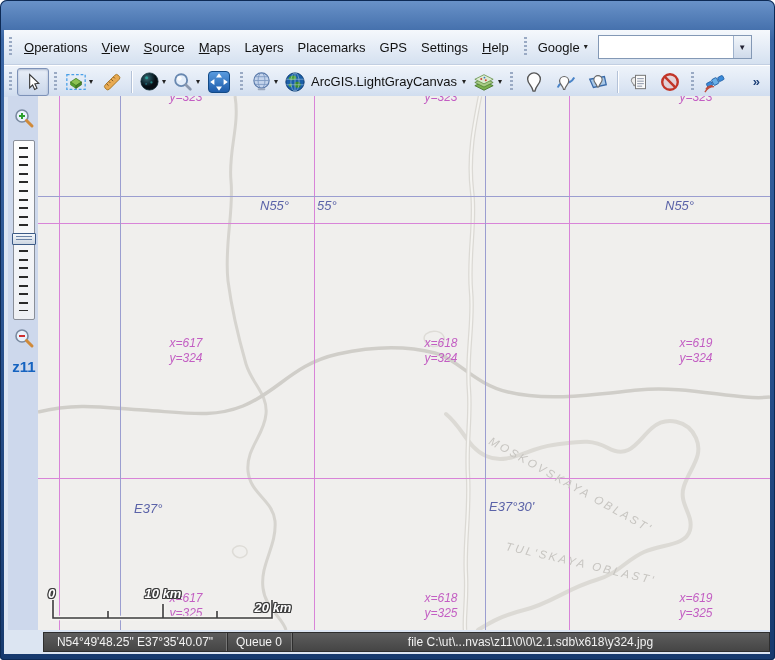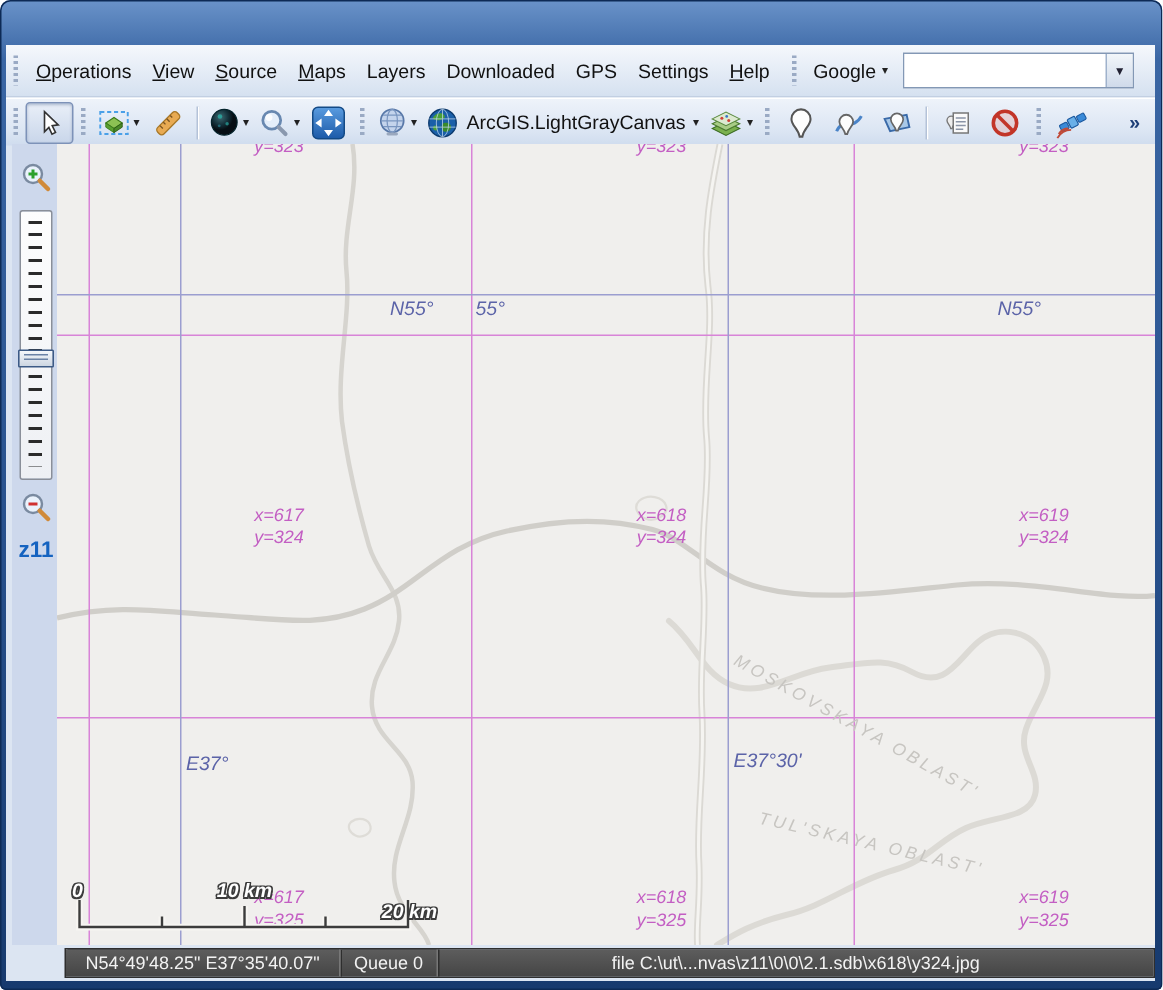--- a/index.html
+++ b/index.html
@@ -86,21 +86,21 @@
   <div class="client">
 
     <div class="menubar">
       <div class="grip"></div>
       <div style="display:flex;align-items:center;text-align:right;">
           <span class="menu-item"><u>O</u>perations</span>
           <span class="menu-item"><u>V</u>iew</span>
           <span class="menu-item"><u>S</u>ource</span>
           <span class="menu-item"><u>M</u>aps</span>
           <span class="menu-item">Layers</span>
-          <span class="menu-item">Downloaded</span>
+          <span class="menu-item">Placemarks</span>
           <span class="menu-item">GPS</span>
           <span class="menu-item">Settings</span>
           <span class="menu-item"><u>H</u>elp</span>
         </div>
       <div class="grip" style="margin-left:8px;"></div>
       <div class="google-btn">
         <span>Google</span>
         <span class="dd-arrow">▾</span>
       </div>
       <div class="searchcombo">
@@ -312,21 +312,21 @@
       <div class="tile-label" style="left:358px;top:240px;"><span>x=618</span><br><span>y=324</span></div>
       <div class="tile-label" style="left:613px;top:240px;"><span>x=619</span><br><span>y=324</span></div>
 
       <div class="tile-label" style="left:103px;top:495px;"><span>x=617</span><br><span>y=325</span></div>
       <div class="tile-label" style="left:358px;top:495px;"><span>x=618</span><br><span>y=325</span></div>
       <div class="tile-label" style="left:613px;top:495px;"><span>x=619</span><br><span>y=325</span></div>
 
       <span class="grat-label" style="left:222px;top:102px;">N55°</span>
       <span class="grat-label" style="left:279px;top:102px;">55°</span>
       <span class="grat-label" style="left:627px;top:102px;">N55°</span>
-      <span class="grat-label" style="left:86px;top:405px;">E37°</span>
+      <span class="grat-label" style="left:96px;top:405px;">E37°</span>
       <span class="grat-label" style="left:451px;top:403px;">E37°30'</span>
 
       <span class="region-label" style="left:452px;top:338px;transform:rotate(29deg);">MOSKOVSKAYA OBLAST'</span>
       <span class="region-label" style="left:468px;top:444px;transform:rotate(13deg);">TUL'SKAYA OBLAST'</span>
 
       <div class="scalebar">
         <svg width="300" height="40" viewBox="0 0 300 40">
           <path d="M7,14 V32 H226 V14 M62,32 V25 M117,32 V18 M171,32 V25" fill="none" stroke="#f6f5f2" stroke-width="4.5"></path>
           <path d="M7,14 V32 H226 V14 M62,32 V25 M117,32 V18 M171,32 V25" fill="none" stroke="#3c3c3c" stroke-width="1.6"></path>
         </svg>

